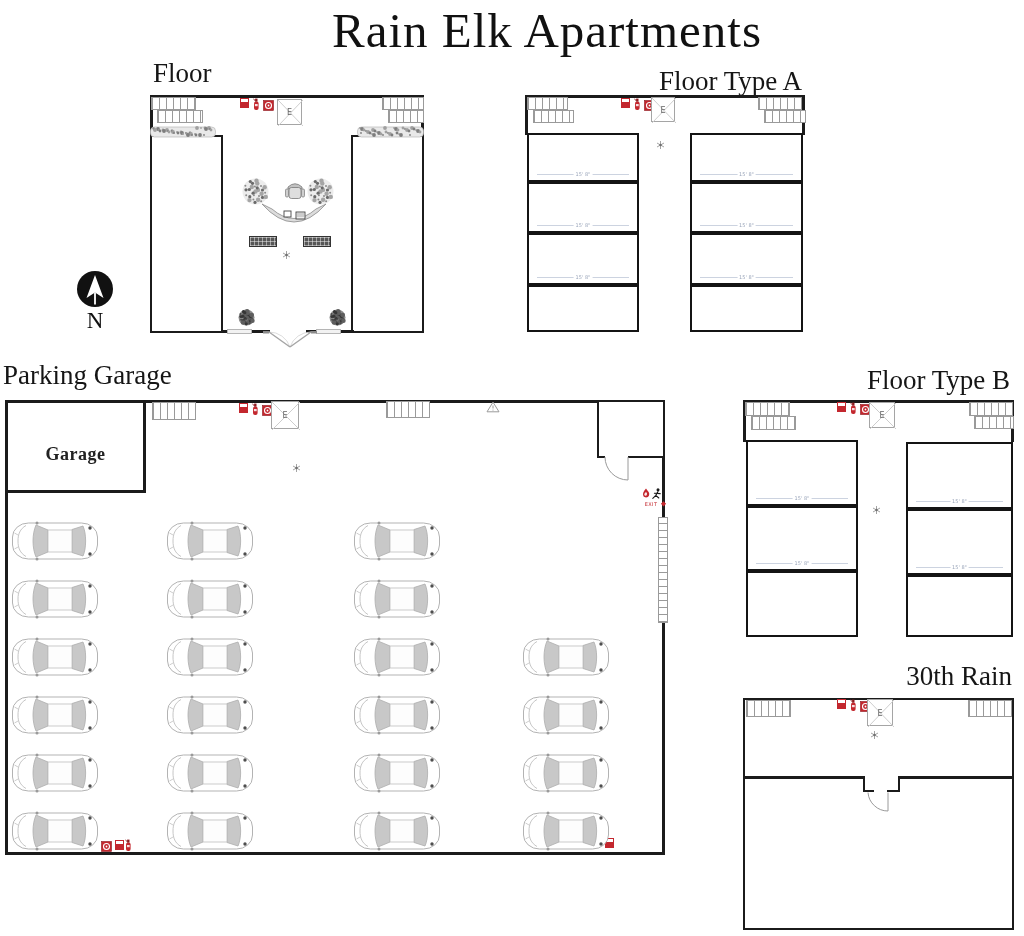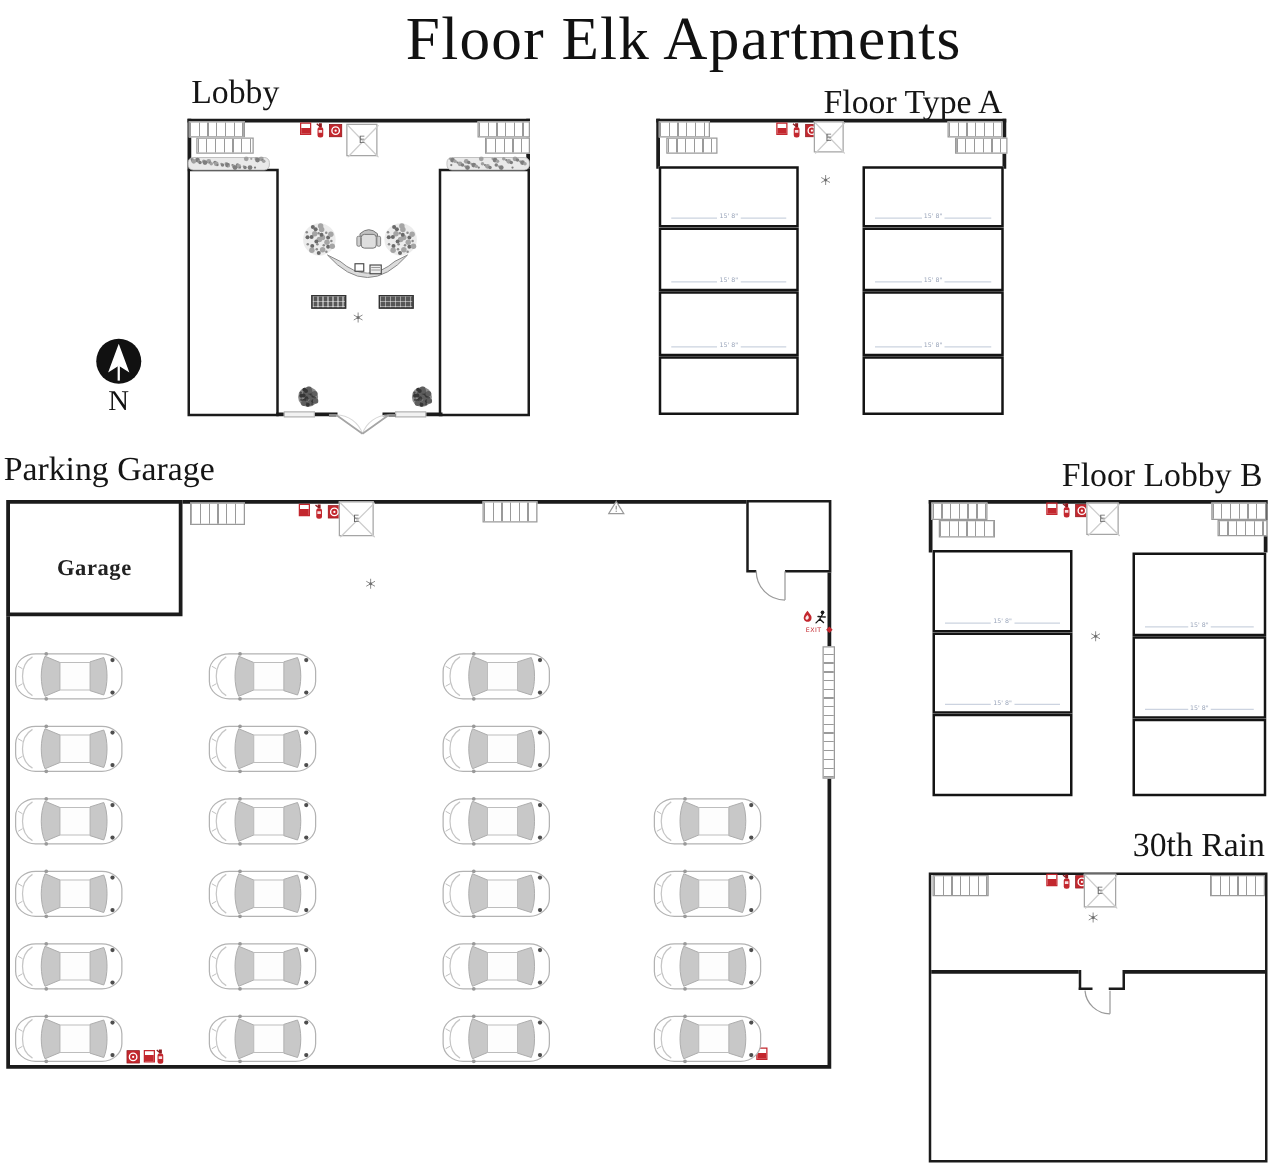--- a/index.html
+++ b/index.html
@@ -31,26 +31,26 @@
   .gap{position:absolute;background:#fff;}
   .laundry-label{position:absolute;font-size:18px;font-weight:600;letter-spacing:.5px;color:#222;text-align:center;}
   .compass-circle{position:absolute;width:36px;height:36px;border-radius:50%;background:#111;}
   .compass-n{position:absolute;font-size:23px;color:#111;text-align:center;}
 </style>
 </head>
 <body>
 
 <div id="stage">
 
-  <div class="title">Floor Elk Apartments</div>
-
-  <div class="sec-label" style="left:153px;top:58px">Lobby</div>
+  <div class="title">Rain Elk Apartments</div>
+
+  <div class="sec-label" style="left:153px;top:58px">Floor</div>
   <div class="sec-label" style="left:600px;top:66px;width:202px;text-align:right">Floor Type A</div>
   <div class="sec-label" style="left:3px;top:360px">Parking Garage</div>
-  <div class="sec-label" style="left:808px;top:365px;width:202px;text-align:right">Floor Lobby B</div>
+  <div class="sec-label" style="left:808px;top:365px;width:202px;text-align:right">Floor Type B</div>
   <div class="sec-label" style="left:810px;top:661px;width:202px;text-align:right">30th Rain</div>
 
   <div class="compass-circle" style="left:77px;top:271px">
     <svg width="36" height="36" viewBox="0 0 36 36">
       <polygon points="18,4 26.5,27 18,21.5 9.5,27" fill="#fff"></polygon>
       <rect x="17.1" y="21.5" width="1.8" height="12" fill="#fff"></rect>
     </svg>
   </div>
   <div class="compass-n" style="left:77px;top:308px;width:36px">N</div>
 

